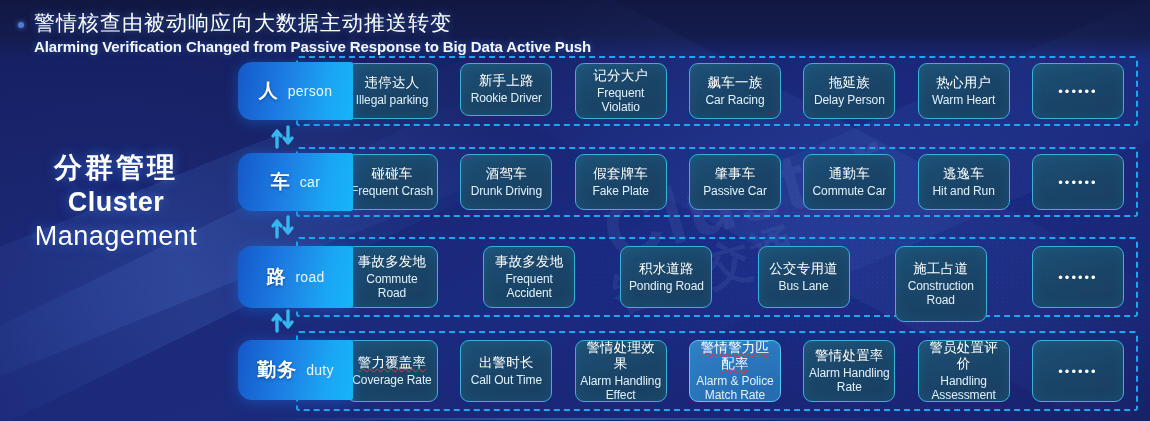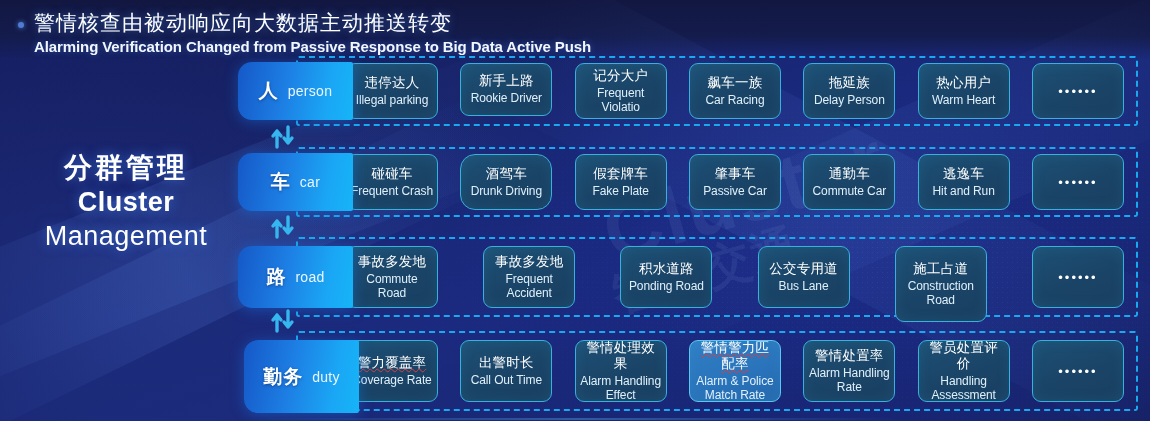--- a/index.html
+++ b/index.html
@@ -58,21 +58,21 @@
   }
   .hdr-en{
     font-size:15px;font-weight:bold;color:#f2f6ff;
     letter-spacing:-0.1px;line-height:1.3;margin-top:1px;
     text-shadow:0 0 7px rgba(80,150,255,.45);
   }
 
   
   #lefttitle{
     position:absolute;left:0;top:150px;width:232px;
-    text-align:center;color:#ffffff;padding-left:10px;
+    text-align:center;color:#ffffff;
   }
   .lt-cn{
     font-size:28px;font-weight:bold;letter-spacing:3px;line-height:1.3;
     text-shadow:0 0 12px rgba(70,140,255,.6);
   }
   .lt-en1{font-size:27px;font-weight:bold;line-height:1.25;letter-spacing:.5px;text-shadow:0 0 12px rgba(70,140,255,.6);}
   .lt-en2{font-size:27px;font-weight:normal;line-height:1.25;letter-spacing:.5px;text-shadow:0 0 12px rgba(70,140,255,.6);}
 
   
   #rows{position:absolute;left:238px;top:56px;width:900px;}
@@ -213,21 +213,21 @@
       <div class="dashbox" style="height: 70px;"></div>
       <div class="badge" style="height: 58px; top: 6px;">
         <span class="badge-cn">车</span>
         <span class="badge-en">car</span>
       </div>
       <div class="cards" style="top: 7px;">
         <div class="card" style="height: 56px;">
           <div class="card-cn">碰碰车</div>
           <div class="card-en">Frequent Crash</div>
         </div>
-        <div class="card" style="height: 56px; border-radius: 15px;">
+        <div class="card" style="height: 56px;">
           <div class="card-cn">酒驾车</div>
           <div class="card-en">Drunk Driving</div>
         </div>
         <div class="card" style="height: 56px;">
           <div class="card-cn">假套牌车</div>
           <div class="card-en">Fake Plate</div>
         </div>
         <div class="card" style="height: 56px;">
           <div class="card-cn">肇事车</div>
           <div class="card-en">Passive Car</div>
@@ -280,21 +280,21 @@
           <div class="dotsix">••••••</div>
         </div>
       </div>
     </div>
     <div class="row-wrap" style="position: absolute; left: 0px; right: 0px; top: 275px; height: 80px;">
       <div class="arrow"><svg viewBox="0 0 26 24" width="26" height="24">
           <path d="M7 22 L7 6 M7 6 L3 11 M7 6 L11 11" stroke="#35b6ef" stroke-width="3.4" fill="none" stroke-linecap="round" stroke-linejoin="round"></path>
           <path d="M18 2 L18 18 M18 18 L14 13 M18 18 L22 13" stroke="#35b6ef" stroke-width="3.4" fill="none" stroke-linecap="round" stroke-linejoin="round"></path>
         </svg></div>
       <div class="dashbox" style="height: 80px;"></div>
-      <div class="badge" style="height: 73px; top: 9px; margin-left: 6px;">
+      <div class="badge" style="height: 60px; top: 9px;">
         <span class="badge-cn">勤务</span>
         <span class="badge-en">duty</span>
       </div>
       <div class="cards" style="top: 9px;">
         <div class="card" style="height: 62px;">
           <div class="card-cn sq">警力覆盖率</div>
           <div class="card-en">Coverage Rate</div>
         </div>
         <div class="card" style="height: 62px;">
           <div class="card-cn">出警时长</div>

